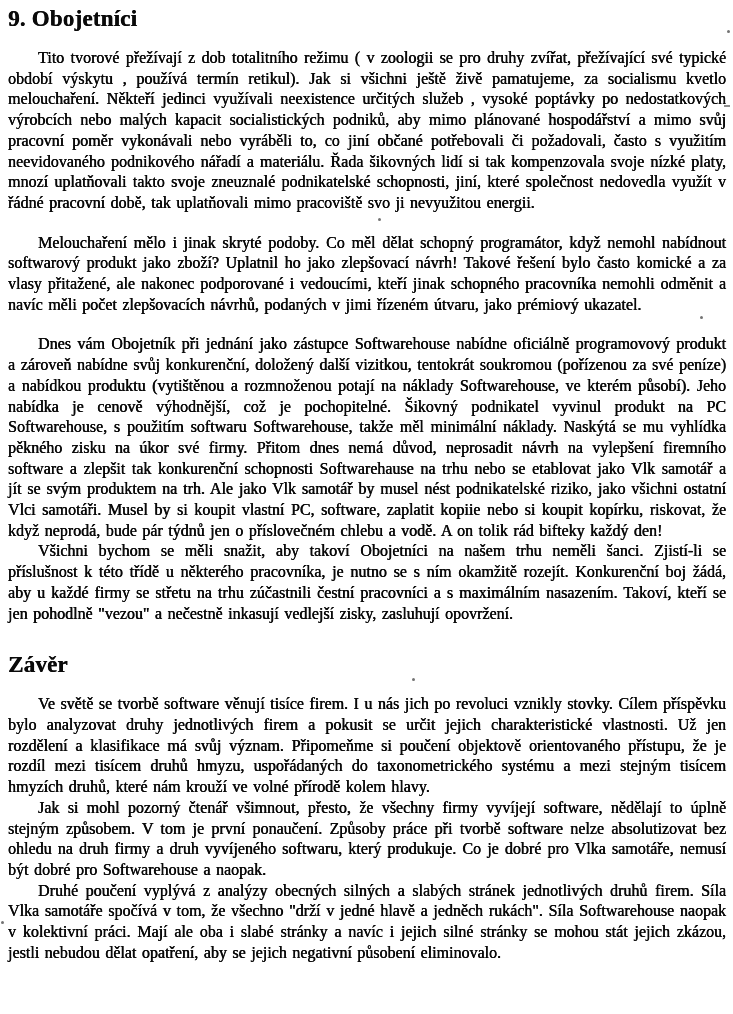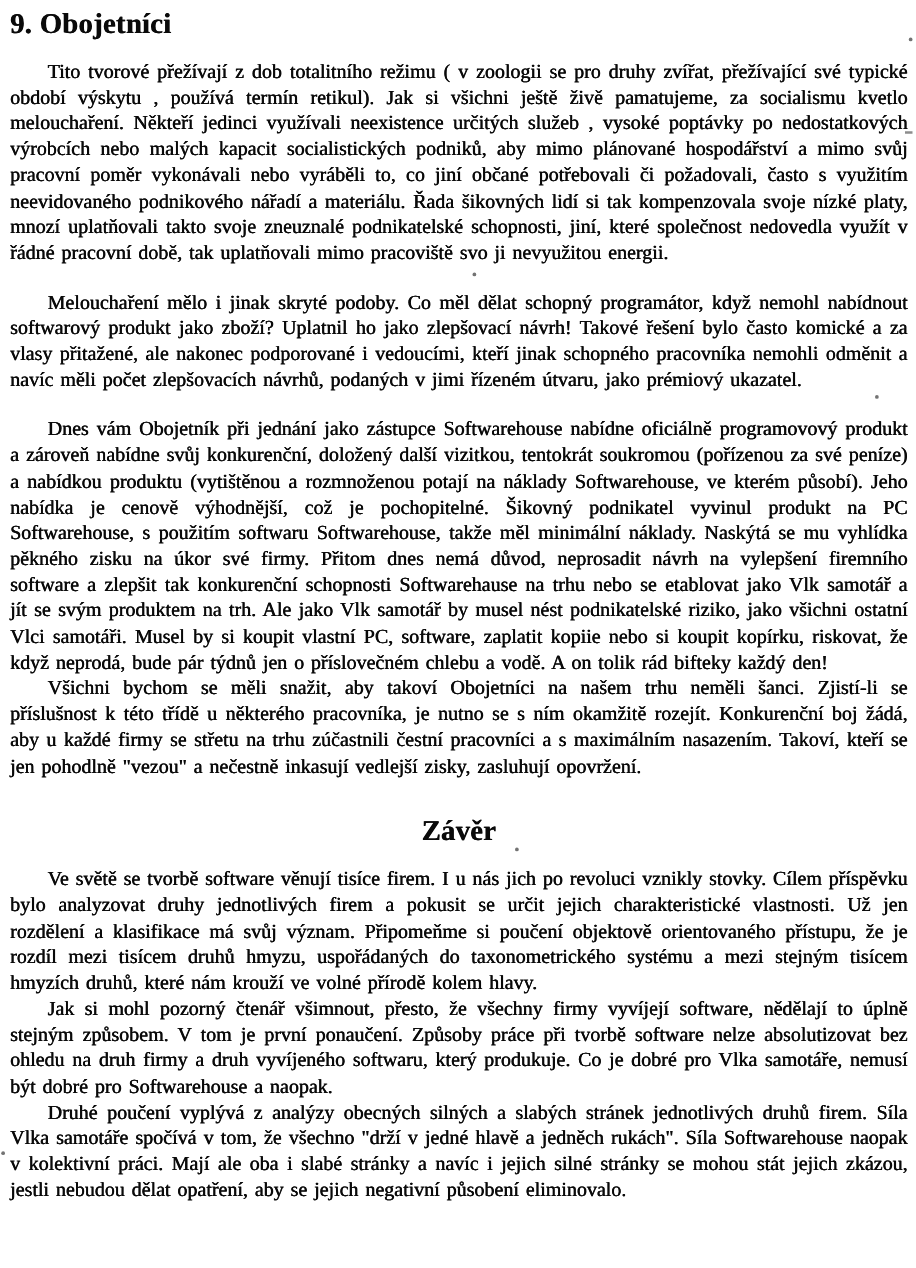--- a/index.html
+++ b/index.html
@@ -28,21 +28,20 @@
     font-size: 23px;
     line-height: 26px;
     font-weight: 700;
     margin: 0 0 16px 0;
     letter-spacing: 0.2px;
     text-shadow: 0.4px 0 0 currentColor;
   }
   .heading-2 {
     margin-top: 28px;
     margin-bottom: 16px;
-    text-align: center;
   }
   .para {
     font-size: 16px;
     line-height: 20.7px;
     text-align: justify;
     text-indent: 30px;
     margin: 0;
     word-spacing: 1.5px;
     text-shadow: 0.35px 0 0 currentColor, 0 0 0.4px rgba(0,0,0,0.55);
   }

